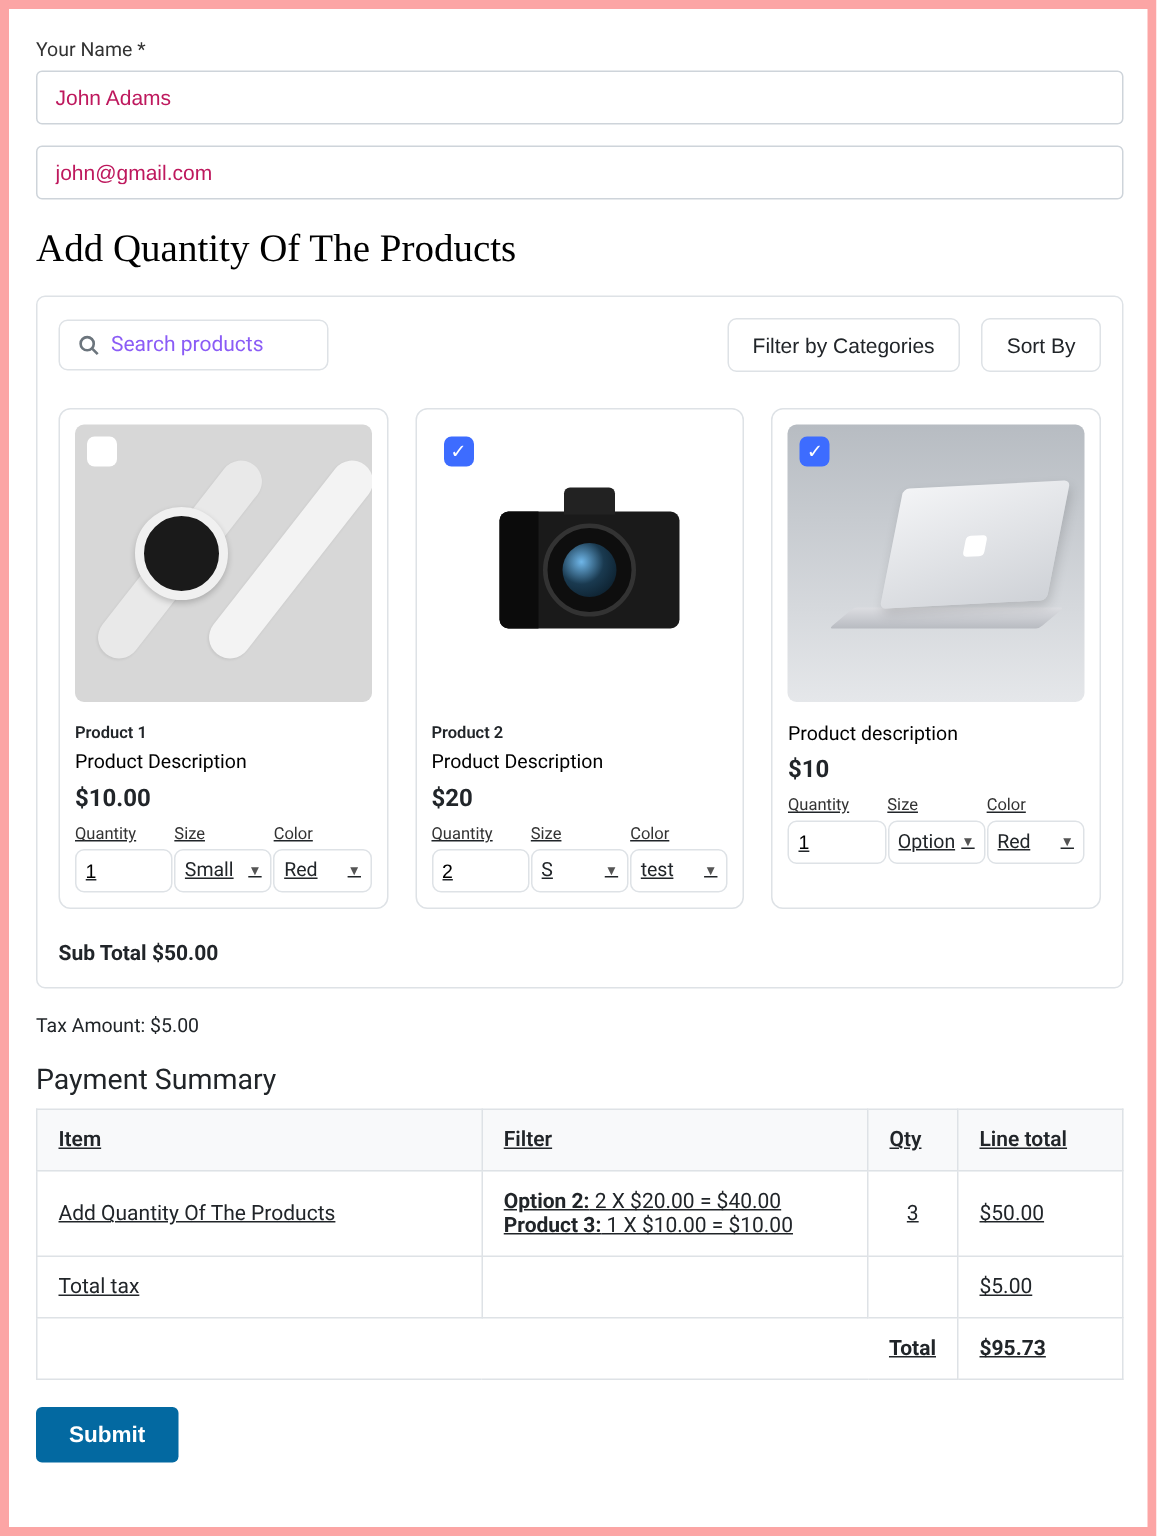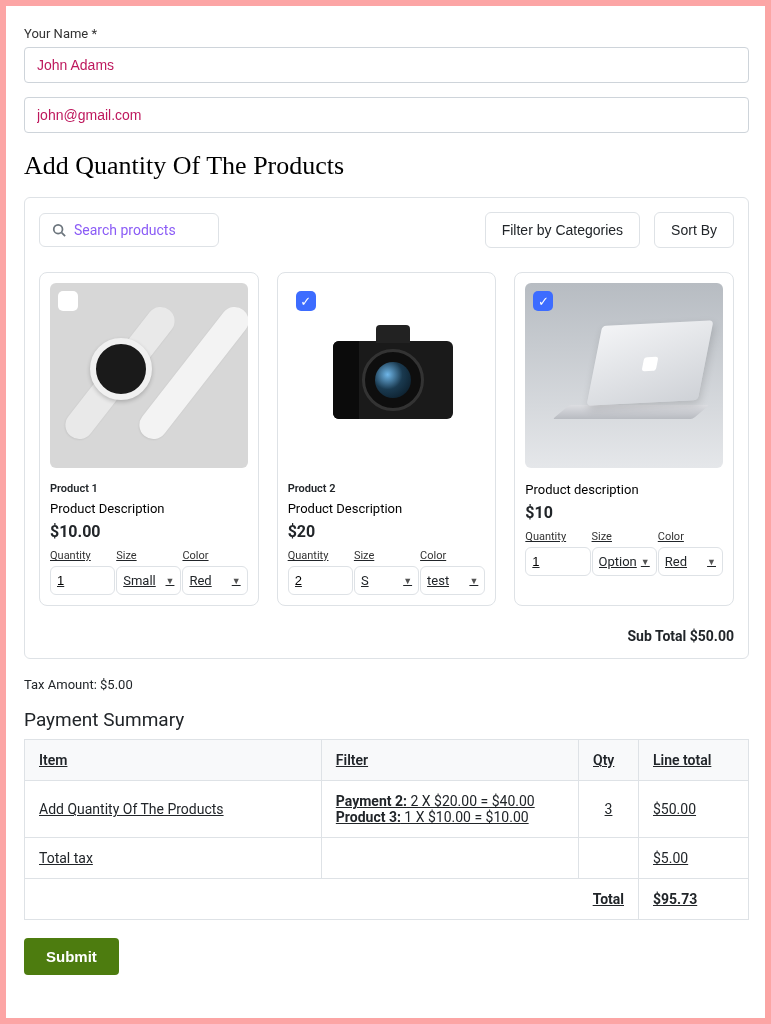--- a/index.html
+++ b/index.html
@@ -113,21 +113,21 @@
     border-radius: 6px;
     padding: 6px 6px;
     font-size: 13px;
     width: 100%;
     background:#fff;
     position:relative;
   }
   .opt-select { display:flex; justify-content:space-between; align-items:center; gap:4px; }
   .opt-select .caret { font-size:9px; color:#555; }
   .opt-select .sel-text { white-space:nowrap; overflow:hidden; text-overflow:ellipsis; }
-  .subtotal-row { text-align: right; font-weight:700; font-size:14px; margin-top:22px; }
+  .subtotal-row { text-align: left; font-weight:700; font-size:14px; margin-top:22px; }
   .tax-line { font-size: 13px; margin-bottom: 16px; }
   .summary-label { font-size: 19px; margin-bottom: 8px; }
   table.summary {
     width: 100%;
     border-collapse: collapse;
     font-size: 14px;
     text-decoration: underline;
   }
   table.summary th, table.summary td {
     border: 1px solid #dee2e6;
@@ -137,21 +137,21 @@
   }
   table.summary thead th {
     background: #f8f9fa;
     font-weight: 600;
   }
   table.summary td.qty-cell { text-align:center; width:60px; }
   table.summary td.total-label { text-align:right; font-weight:700; }
   table.summary td.total-val { font-weight:700; }
   .submit-btn {
     margin-top: 18px;
-    background: #4d7c0f;
+    background: #0369a1;
     border: none;
     color: #fff;
     font-weight: 700;
     font-size: 15px;
     padding: 10px 22px;
     border-radius: 4px;
     cursor:pointer;
   }
   
   .img-watch { background:#d7d7d7; }
@@ -318,21 +318,21 @@
         <th style="width:41%">Item</th>
         <th>Filter</th>
         <th style="width:60px">Qty</th>
         <th style="width:110px">Line total</th>
       </tr>
     </thead>
     <tbody id="summary-body">
         <tr>
           <td>Add Quantity Of The Products</td>
           <td>
-            <div><strong>Payment 2:</strong> 2 X $20.00 = $40.00</div>
+            <div><strong>Option 2:</strong> 2 X $20.00 = $40.00</div>
             <div><strong>Product 3:</strong> 1 X $10.00 = $10.00</div>
           </td>
           <td class="qty-cell">3</td>
           <td>$50.00</td>
         </tr>
         <tr>
           <td>Total tax</td>
           <td></td>
           <td class="qty-cell"></td>
           <td>$5.00</td>

